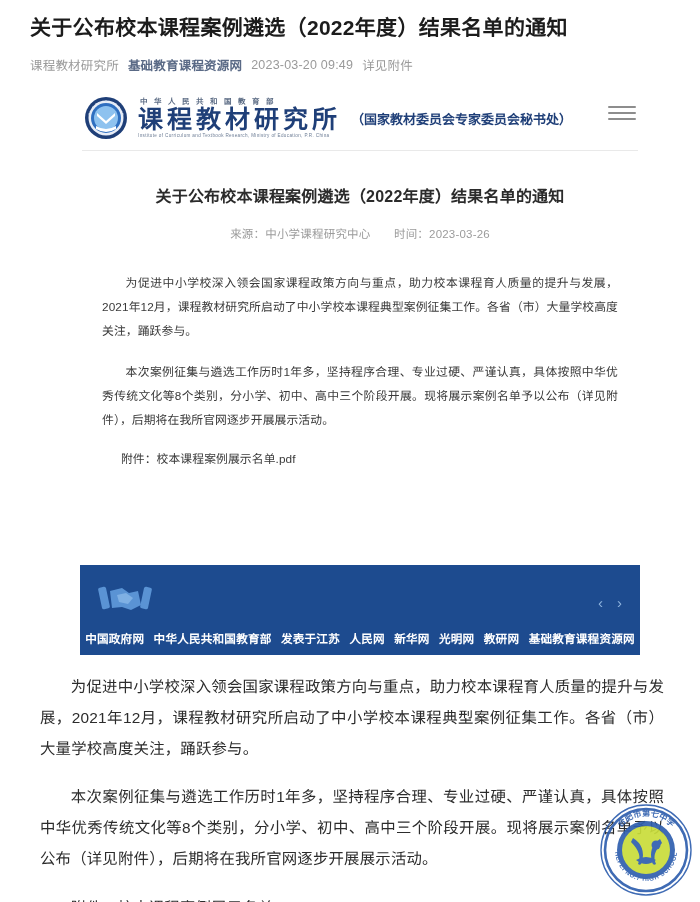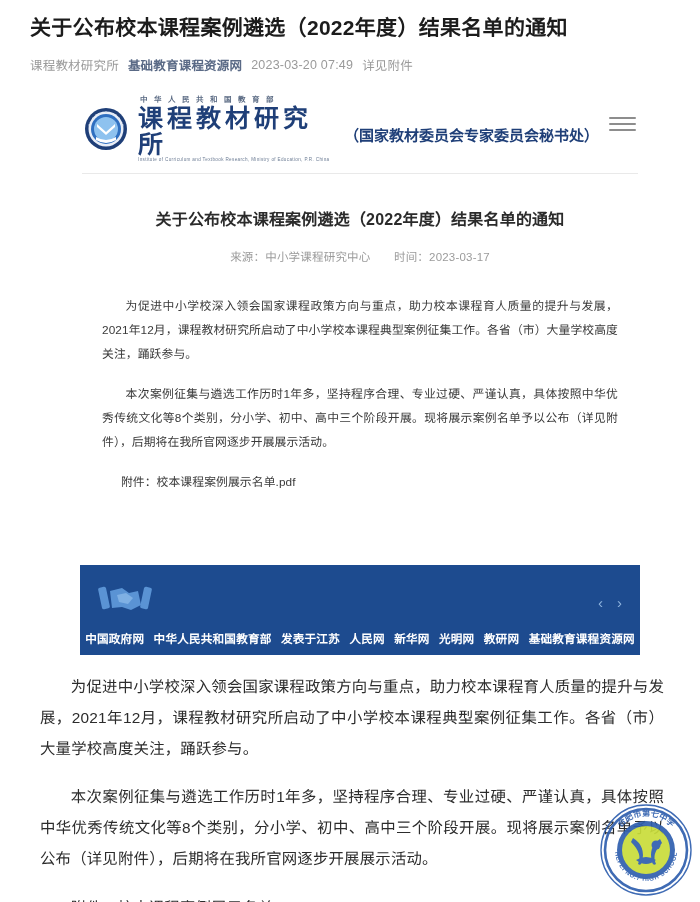--- a/index.html
+++ b/index.html
@@ -78,25 +78,25 @@
     margin: 1px 0 1px 0;
     line-height: 1.05;
   }
   .brand-en {
     font-size: 4.6px;
     color: #6d7d95;
     letter-spacing: 0.35px;
     transform: scaleY(1.05);
   }
   .brand-paren {
-    font-size: 15px;
+    font-size: 13px;
     font-weight: 700;
     color: #1f3f78;
     align-self: flex-end;
-    margin-bottom: 18px;
+    margin-bottom: 12px;
     white-space: nowrap;
   }
   .brand-menu {
     margin-left: auto;
     margin-bottom: 10px;
     display: flex;
     flex-direction: column;
     gap: 4px;
     width: 28px;
   }
@@ -224,21 +224,21 @@
   }
 </style>
 </head>
 <body>
 
 <div class="post-header">
   <h1 class="post-title">关于公布校本课程案例遴选（2022年度）结果名单的通知</h1>
   <div class="post-meta">
     <span>课程教材研究所</span>
     <span class="account">基础教育课程资源网</span>
-    <span>2023-03-20 07:49</span>
+    <span>2023-03-20 09:49</span>
     <span>详见附件</span>
   </div>
 </div>
 
 <div class="embed-card">
 
   <div class="brand-row">
     <div class="brand-emblem">
       <svg viewBox="0 0 44 44" width="44" height="44" aria-hidden="true">
         <circle cx="22" cy="22" r="21" fill="#1f3f78"></circle>
@@ -273,21 +273,21 @@
       <i></i>
     </div>
   </div>
 
   <div class="brand-divider"></div>
 
   <div class="art-title">关于公布校本课程案例遴选（2022年度）结果名单的通知</div>
 
   <div class="art-submeta">
     <span>来源：中小学课程研究中心</span>
-    <span>时间：2023-03-17</span>
+    <span>时间：2023-03-26</span>
   </div>
 
   <div class="art-body">
     <p class="art-p">为促进中小学校深入领会国家课程政策方向与重点，助力校本课程育人质量的提升与发展，2021年12月，课程教材研究所启动了中小学校本课程典型案例征集工作。各省（市）大量学校高度关注，踊跃参与。</p>
     <p class="art-p">本次案例征集与遴选工作历时1年多，坚持程序合理、专业过硬、严谨认真，具体按照中华优秀传统文化等8个类别，分小学、初中、高中三个阶段开展。现将展示案例名单予以公布（详见附件），后期将在我所官网逐步开展展示活动。</p>
     <p class="art-attach">附件：校本课程案例展示名单.pdf</p>
   </div>
 </div>
 
 <div class="banner">

